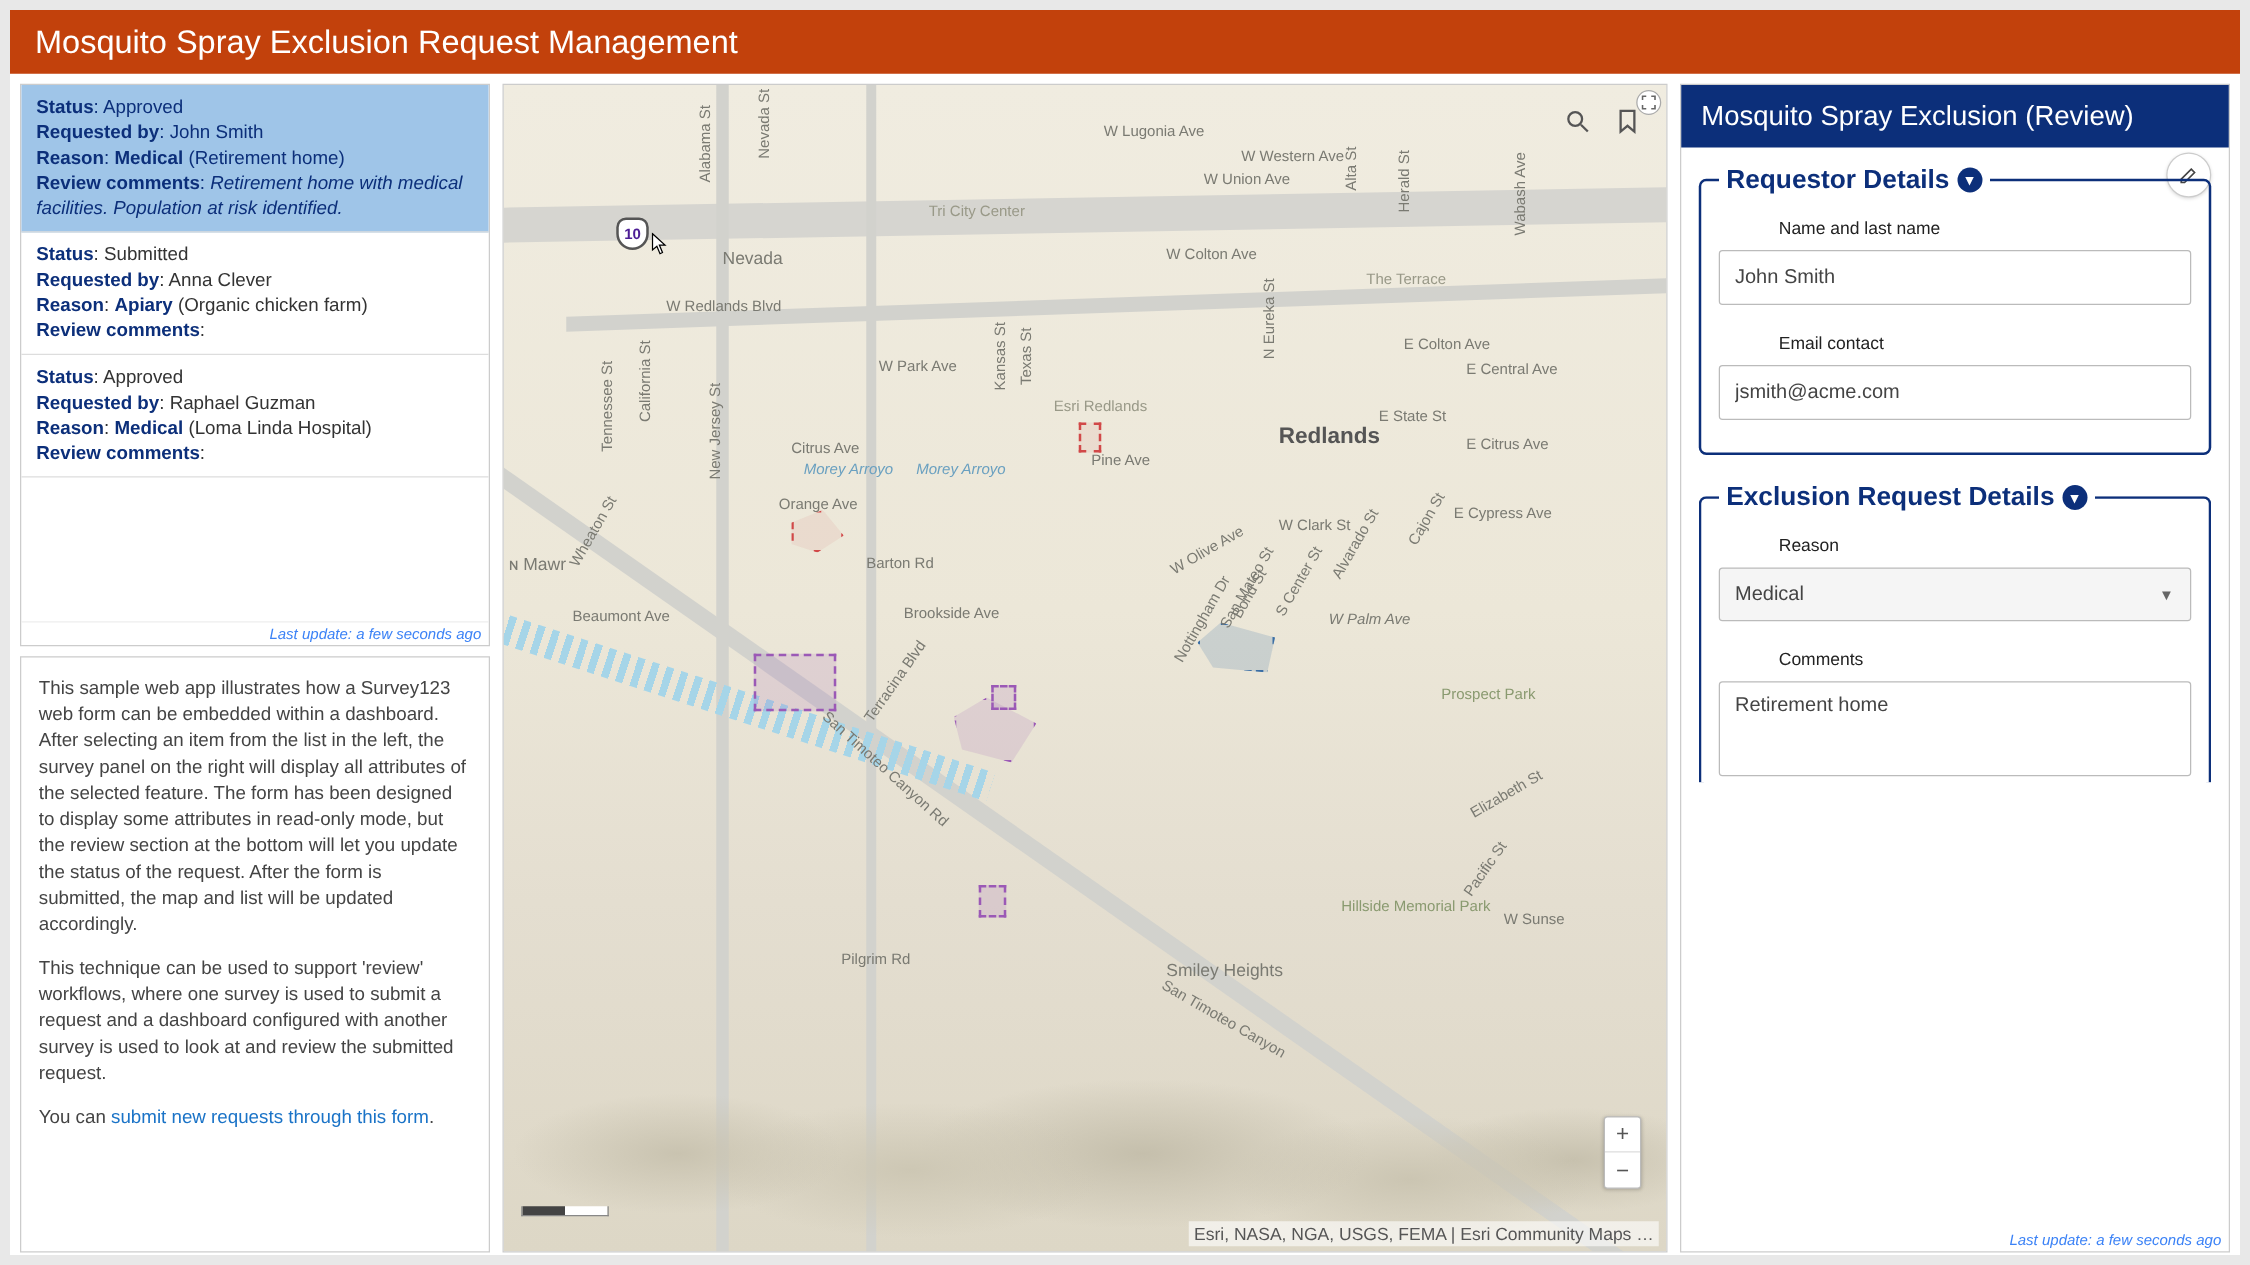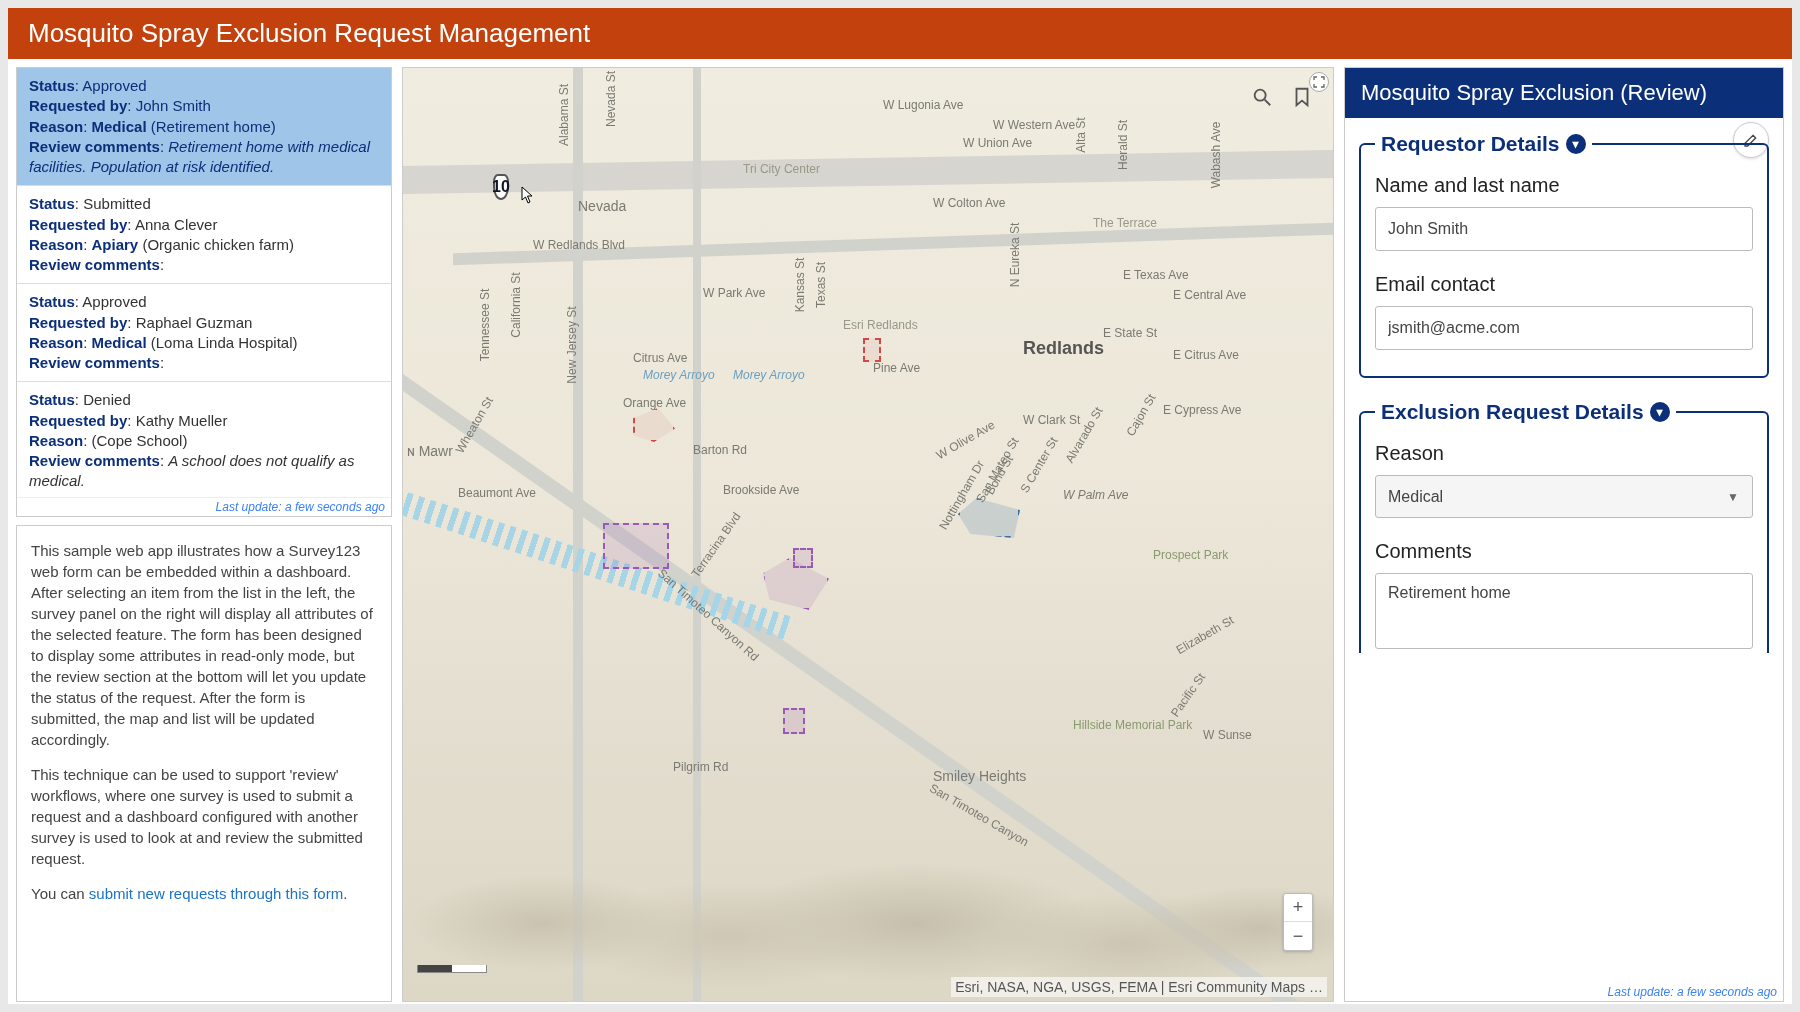--- a/index.html
+++ b/index.html
@@ -218,21 +218,21 @@
   padding:0 6px;
   font-size:21px; font-weight:600; color:#0c2f7a;
   display:flex; align-items:center; gap:6px;
 }
 .legend-chevron {
   width:20px; height:20px; background:#0c2f7a; border-radius:50%;
   display:inline-flex; align-items:center; justify-content:center;
   color:#fff; font-size:12px;
 }
 .field-label {
-  font-size:20px; color:#222; font-weight:500; margin-bottom:10px;
+  font-size:14px; color:#222; font-weight:500; margin-bottom:10px;margin-left:48px;
 }
 .field-input, .field-select {
   width:100%;
   border:1px solid #bbb; border-radius:3px;
   padding:12px 12px;
   font-size:16px; color:#444;
   background:#fff;
   margin-bottom:22px;
 }
 .field-select {
@@ -258,21 +258,20 @@
   <div class="titlebar">Mosquito Spray Exclusion Request Management</div>
 
   <div class="main">
 
     <div class="left-col">
       <div class="list-panel">
         <div class="list-scroll" id="list-scroll">
             <div class="list-item selected"><span class="lbl">Status</span>: <span class="val">Approved</span><br><span class="lbl">Requested by</span>: <span class="val">John Smith</span><br><span class="lbl">Reason</span>: <span class="lbl">Medical</span> <span class="val">(Retirement home)</span><br><span class="lbl">Review comments</span>: <span class="val ital">Retirement home with medical facilities. Population at risk identified.</span></div>
             <div class="list-item"><span class="lbl">Status</span>: <span class="val">Submitted</span><br><span class="lbl">Requested by</span>: <span class="val">Anna Clever</span><br><span class="lbl">Reason</span>: <span class="lbl">Apiary</span> <span class="val">(Organic chicken farm)</span><br><span class="lbl">Review comments</span>: <span class="val ital"></span></div>
             <div class="list-item"><span class="lbl">Status</span>: <span class="val">Approved</span><br><span class="lbl">Requested by</span>: <span class="val">Raphael Guzman</span><br><span class="lbl">Reason</span>: <span class="lbl">Medical</span> <span class="val">(Loma Linda Hospital)</span><br><span class="lbl">Review comments</span>: <span class="val ital"></span></div>
-            <div class="list-item"><span class="lbl">Status</span>: <span class="val">Denied</span><br><span class="lbl">Requested by</span>: <span class="val">Kathy Mueller</span><br><span class="lbl">Reason</span>: <span class="val">(Cope School)</span><br><span class="lbl">Review comments</span>: <span class="val ital">A school does not qualify as medical.</span></div>
           </div>
         <div class="last-update">Last update: a few seconds ago</div>
       </div>
 
       <div class="desc-panel">
         <p>This sample web app illustrates how a Survey123 web form can be embedded within a dashboard. After selecting an item from the list in the left, the survey panel on the right will display all attributes of the selected feature.   The form has been designed to display some attributes in read-only mode, but the review section at the bottom will let you update the status of the request. After the form is submitted, the map and list will be updated accordingly.</p>
         <p>This technique can be used to support 'review' workflows, where one survey is used to submit a request and a dashboard configured with another survey is used to look at and review the submitted request.</p>
         <p>
           <span>You can </span><a href="#">submit new requests through this form</a><span>.</span>
         </p>
@@ -313,21 +312,21 @@
       <div class="map-label" style="top:170px; left:130px;">W Redlands Blvd</div>
       <div class="map-label" style="top:218px; left:300px;">W Park Ave</div>
       <div class="map-label" style="top:283px; left:230px;">Citrus Ave</div>
       <div class="map-label" style="top:328px; left:220px;">Orange Ave</div>
       <div class="map-label" style="top:375px; left:290px;">Barton Rd</div>
       <div class="map-label" style="top:415px; left:320px;">Brookside Ave</div>
       <div class="map-label" style="top:293px; left:470px;">Pine Ave</div>
       <div class="map-label" style="top:365px; left:530px; transform:rotate(-30deg);">W Olive Ave</div>
       <div class="map-label" style="top:345px; left:620px;">W Clark St</div>
       <div class="map-label" style="top:420px; left:660px;font-style:italic;">W Palm Ave</div>
-      <div class="map-label" style="top:200px; left:720px;">E Texas Ave</div>
+      <div class="map-label" style="top:200px; left:720px;">E Colton Ave</div>
       <div class="map-label" style="top:220px; left:770px;">E Central Ave</div>
       <div class="map-label" style="top:258px; left:700px;">E State St</div>
       <div class="map-label" style="top:280px; left:770px;">E Citrus Ave</div>
       <div class="map-label" style="top:335px; left:760px;">E Cypress Ave</div>
       <div class="map-label" style="top:692px; left:270px;">Pilgrim Rd</div>
       <div class="map-label" style="top:540px; left:240px; transform:rotate(42deg);">San Timoteo Canyon Rd</div>
       <div class="map-label" style="top:740px; left:520px; transform:rotate(30deg);">San Timoteo Canyon</div>
       <div class="map-label" style="top:418px; left:55px;">Beaumont Ave</div>
       <div class="map-label" style="top:250px; left:46px; transform:rotate(-90deg);">Tennessee St</div>
       <div class="map-label" style="top:230px; left:80px; transform:rotate(-90deg);">California St</div>
@@ -348,21 +347,21 @@
       <div class="map-label" style="top:360px; left:650px; transform:rotate(-60deg);">Alvarado St</div>
       <div class="map-label" style="top:340px; left:715px; transform:rotate(-60deg);">Cajon St</div>
       <div class="map-label" style="top:300px; left:240px; font-style:italic; color:#6aa0c0;">Morey Arroyo</div>
       <div class="map-label" style="top:300px; left:330px; font-style:italic; color:#6aa0c0;">Morey Arroyo</div>
       <div class="map-label" style="top:375px; left:4px; font-size:14px;">ɴ Mawr</div>
       <div class="map-label" style="top:560px; left:770px; transform:rotate(-30deg);">Elizabeth St</div>
       <div class="map-label" style="top:620px; left:760px; transform:rotate(-55deg);">Pacific St</div>
       <div class="map-label" style="top:350px; left:40px; transform:rotate(-60deg);">Wheaton St</div>
       <div class="map-label" style="top:660px; left:800px;">W Sunse</div>
 
-      <div style="position:absolute; top:106px; left:90px; width:16px; height:26px; background:#fff; border:2px solid #555; border-radius:30% 30% 50% 50%; display:flex; align-items:center; justify-content:center; font-size:16px; font-weight:bold; color:#0f172a;">10</div>
+      <div style="position:absolute; top:106px; left:90px; width:26px; height:26px; background:#fff; border:2px solid #555; border-radius:30% 30% 50% 50%; display:flex; align-items:center; justify-content:center; font-size:12px; font-weight:bold; color:#4c1d95;">10</div>
 
       <div class="cursor-arrow">
         <svg viewBox="0 0 14 18">
             <path d="M1 1 L1 14 L4.5 11 L7 17 L9 16 L6.5 10 L11 10 Z" fill="#fff" stroke="#000" stroke-width="1"></path>
           </svg>
       </div>
 
       <div class="expand-btn">
         <svg width="12" height="12" viewBox="0 0 12 12">
             <path d="M1 4 V1 H4 M8 1 H11 V4 M11 8 V11 H8 M4 11 H1 V8" stroke="#666" stroke-width="1.3" fill="none"></path>

